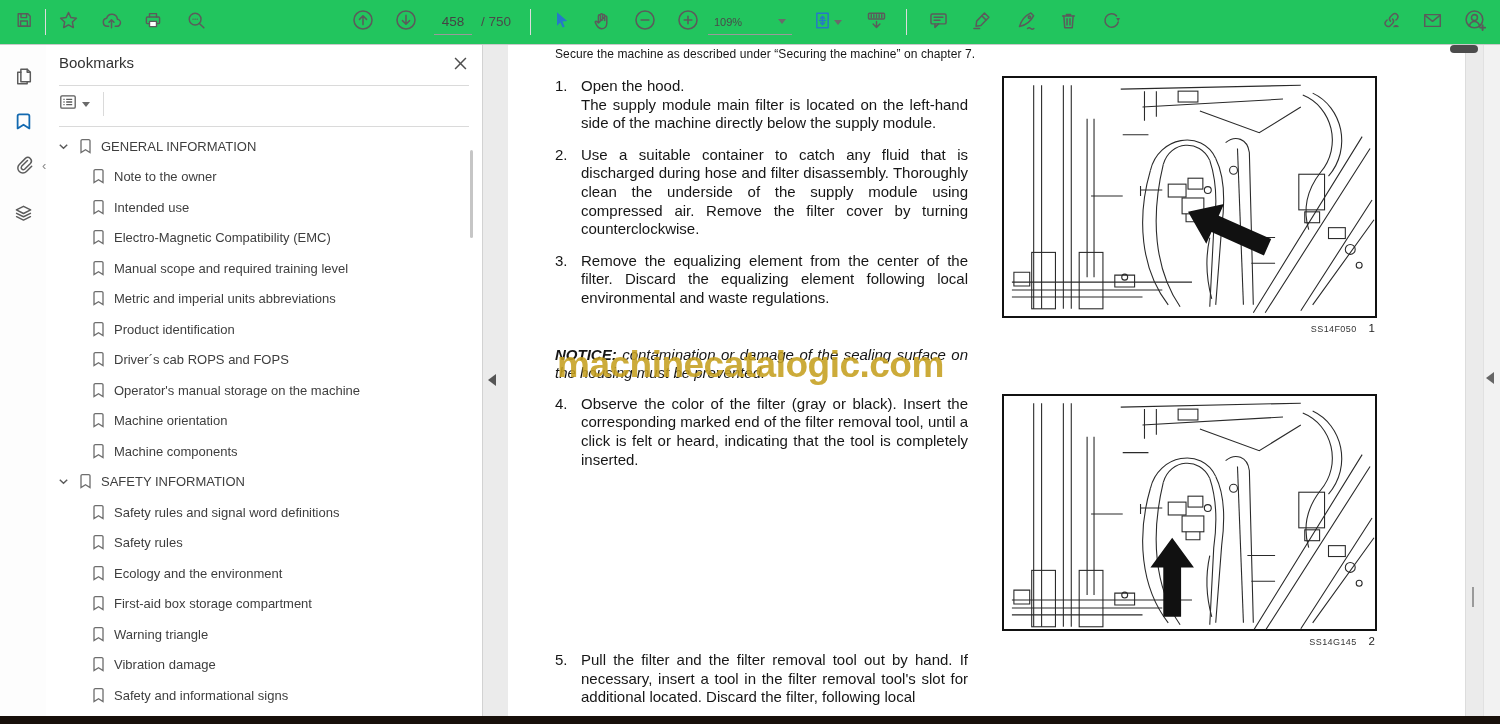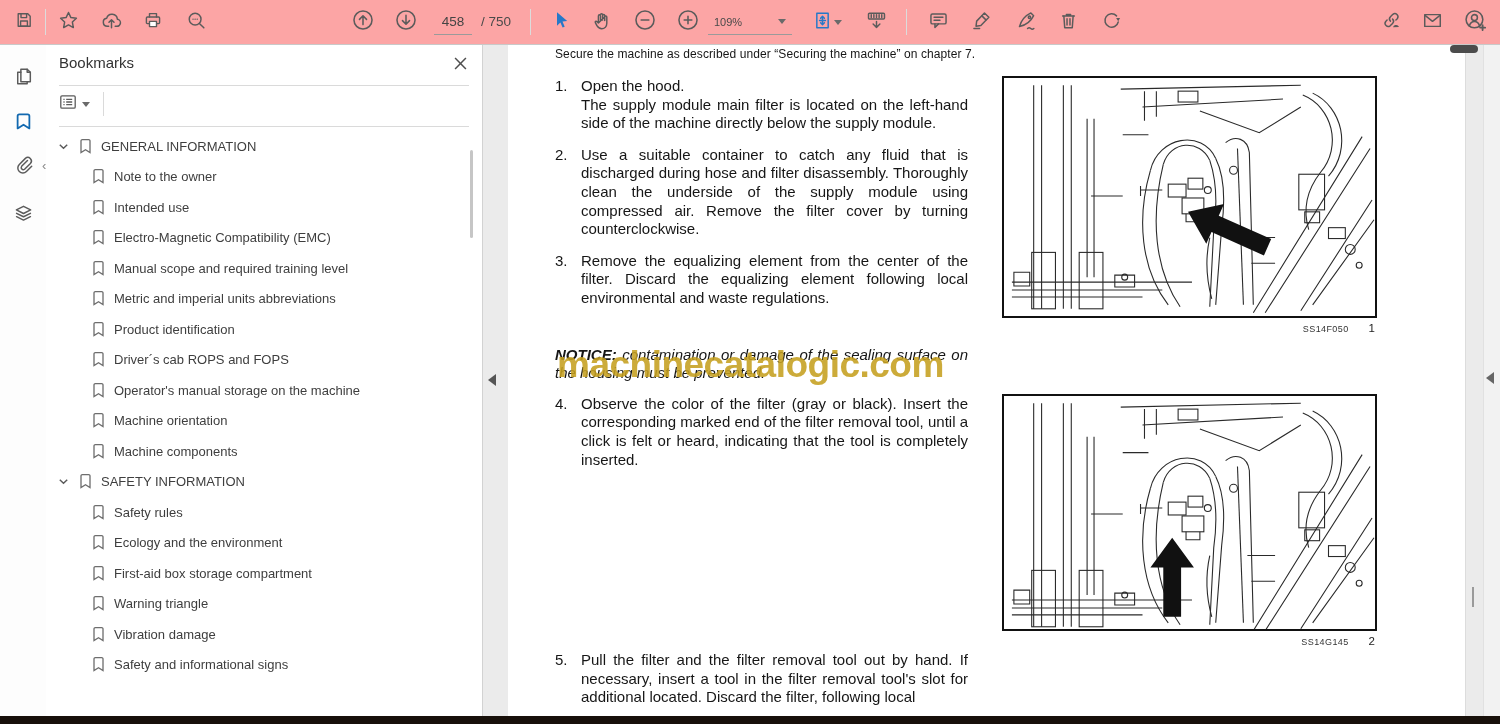--- a/index.html
+++ b/index.html
@@ -3,21 +3,21 @@
 <meta charset="utf-8">
 <style>
   * { box-sizing: border-box; }
   html,body { margin:0; padding:0; }
   body {
     width:1500px; height:724px; overflow:hidden; position:relative;
     font-family:"Liberation Sans", sans-serif; background:#fff; color:#333;
   }
   
   .toolbar { position:absolute; left:0; top:0; width:1500px; height:45px;
-    background:#fca5a5; border-bottom:1px solid #c9c9c9; z-index:20; }
+    background:#22c55e; border-bottom:1px solid #c9c9c9; z-index:20; }
   .tb-btn { position:absolute; top:4px; width:36px; height:36px;
     display:flex; align-items:center; justify-content:center; cursor:pointer; }
   .tb-btn svg { stroke:#5b5b5b; fill:none; stroke-width:1.4; stroke-linecap:round; stroke-linejoin:round; }
   .tb-sep { position:absolute; top:9px; width:1px; height:26px; background:#dcdcdc; }
   .page-box { position:absolute; left:434px; top:9px; width:38px; height:26px;
     border:none; border-bottom:1px solid #9a9a9a; text-align:center;
     font-size:13.5px; color:#444; font-family:"Liberation Sans",sans-serif; background:transparent; }
   .page-total { position:absolute; left:481px; top:14px; font-size:13.5px; color:#4a4a4a; }
   .zoom-ctl { position:absolute; left:708px; top:9px; width:84px; height:26px;
     border-bottom:1px solid #9a9a9a; display:flex; align-items:center; justify-content:space-between;
@@ -82,21 +82,21 @@
   .notice b { font-weight:bold; }
   .watermark { position:absolute; left:49px; top:299px; font-size:37px; font-weight:bold;
     color:#c6a01f; opacity:.88; letter-spacing:-0.5px; white-space:nowrap; z-index:6; }
   
   .figure { position:absolute; width:375px; }
   .fig-1 { left:494px; top:31px; }
   .fig-2 { left:494px; top:349px; }
   .figbox { border:2px solid #111; background:#fff; overflow:hidden; }
   .fig-1 .figbox { height:242px; }
   .fig-2 .figbox { height:237px; }
-  .figlabel { display:flex; justify-content:flex-end; align-items:baseline; gap:20px;
+  .figlabel { display:flex; justify-content:flex-end; align-items:baseline; gap:12px;
     margin-top:4px; padding-right:2px; }
   .fig-code { font-size:9px; color:#333; letter-spacing:.4px; }
   .fig-num { font-size:11.5px; color:#222; }
   
   .bottombar { position:absolute; left:0; bottom:0; width:100%; height:8px; background:#18100a; z-index:30; }
 </style>
 </head>
 <body>
 
 <svg width="0" height="0" style="position:absolute" aria-hidden="true">
@@ -437,20 +437,27 @@
           <svg width="13" height="13" viewBox="0 0 14 14">
             <path d="M3 5l4 4 4-4"></path>
           </svg>
         </span>
     <span class="bm-glyph"><svg width="15" height="16" viewBox="0 0 16 17">
             <path d="M4.6 1.6h6.8a1.4 1.4 0 0 1 1.4 1.4v12.4L8 12.4l-4.8 3V3a1.4 1.4 0 0 1 1.4-1.4z"></path>
           </svg></span>
     <span class="bm-label">SAFETY INFORMATION</span>
   </div>
 
+  <div class="bm-row lvl-1">
+
+    <span class="bm-glyph"><svg width="15" height="16" viewBox="0 0 16 17">
+            <path d="M4.6 1.6h6.8a1.4 1.4 0 0 1 1.4 1.4v12.4L8 12.4l-4.8 3V3a1.4 1.4 0 0 1 1.4-1.4z"></path>
+          </svg></span>
+    <span class="bm-label">Safety rules and signal word definitions</span>
+  </div>
 
   <div class="bm-row lvl-1">
 
     <span class="bm-glyph"><svg width="15" height="16" viewBox="0 0 16 17">
             <path d="M4.6 1.6h6.8a1.4 1.4 0 0 1 1.4 1.4v12.4L8 12.4l-4.8 3V3a1.4 1.4 0 0 1 1.4-1.4z"></path>
           </svg></span>
     <span class="bm-label">Safety rules</span>
   </div>
 
   <div class="bm-row lvl-1">

